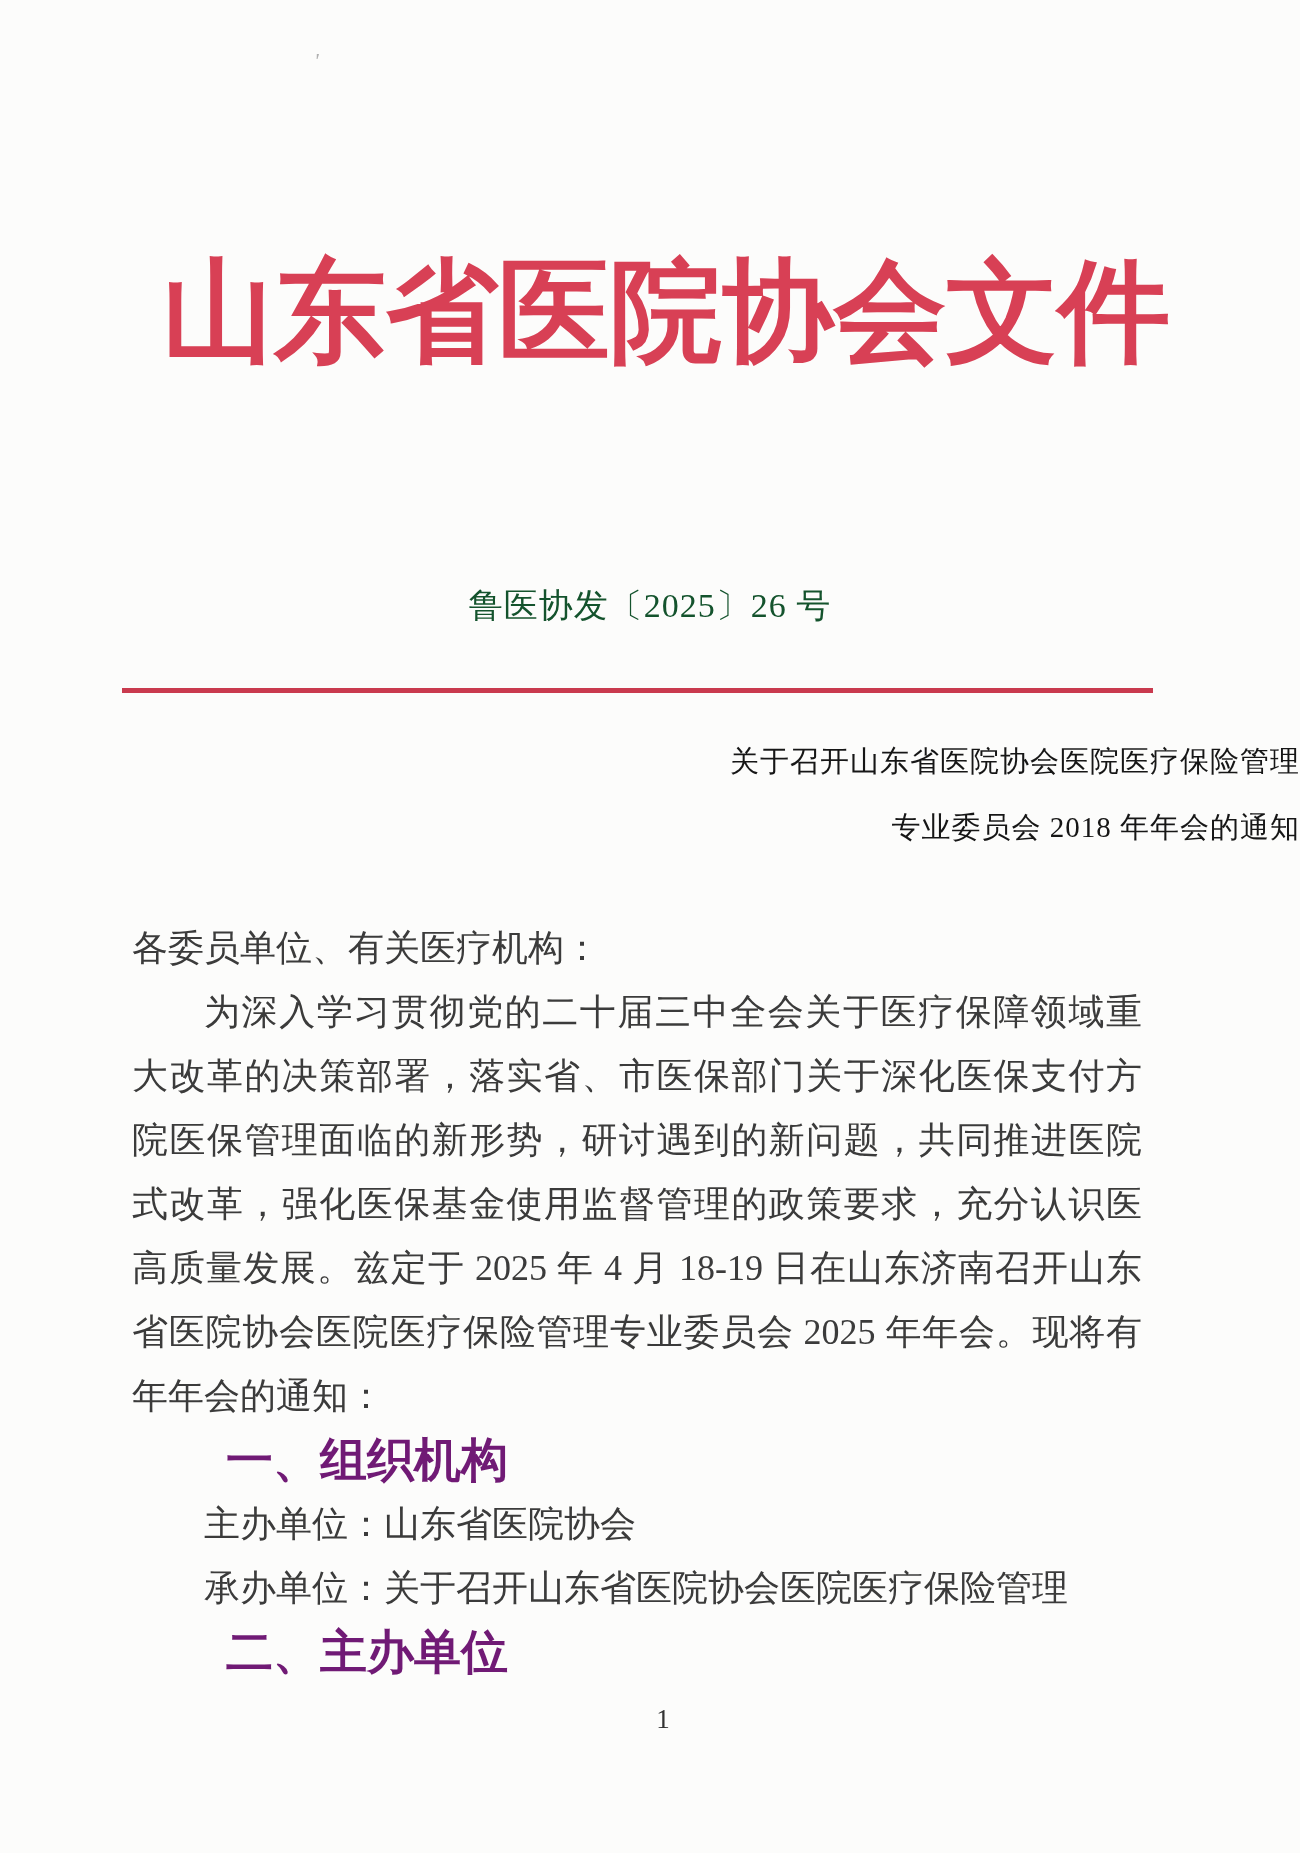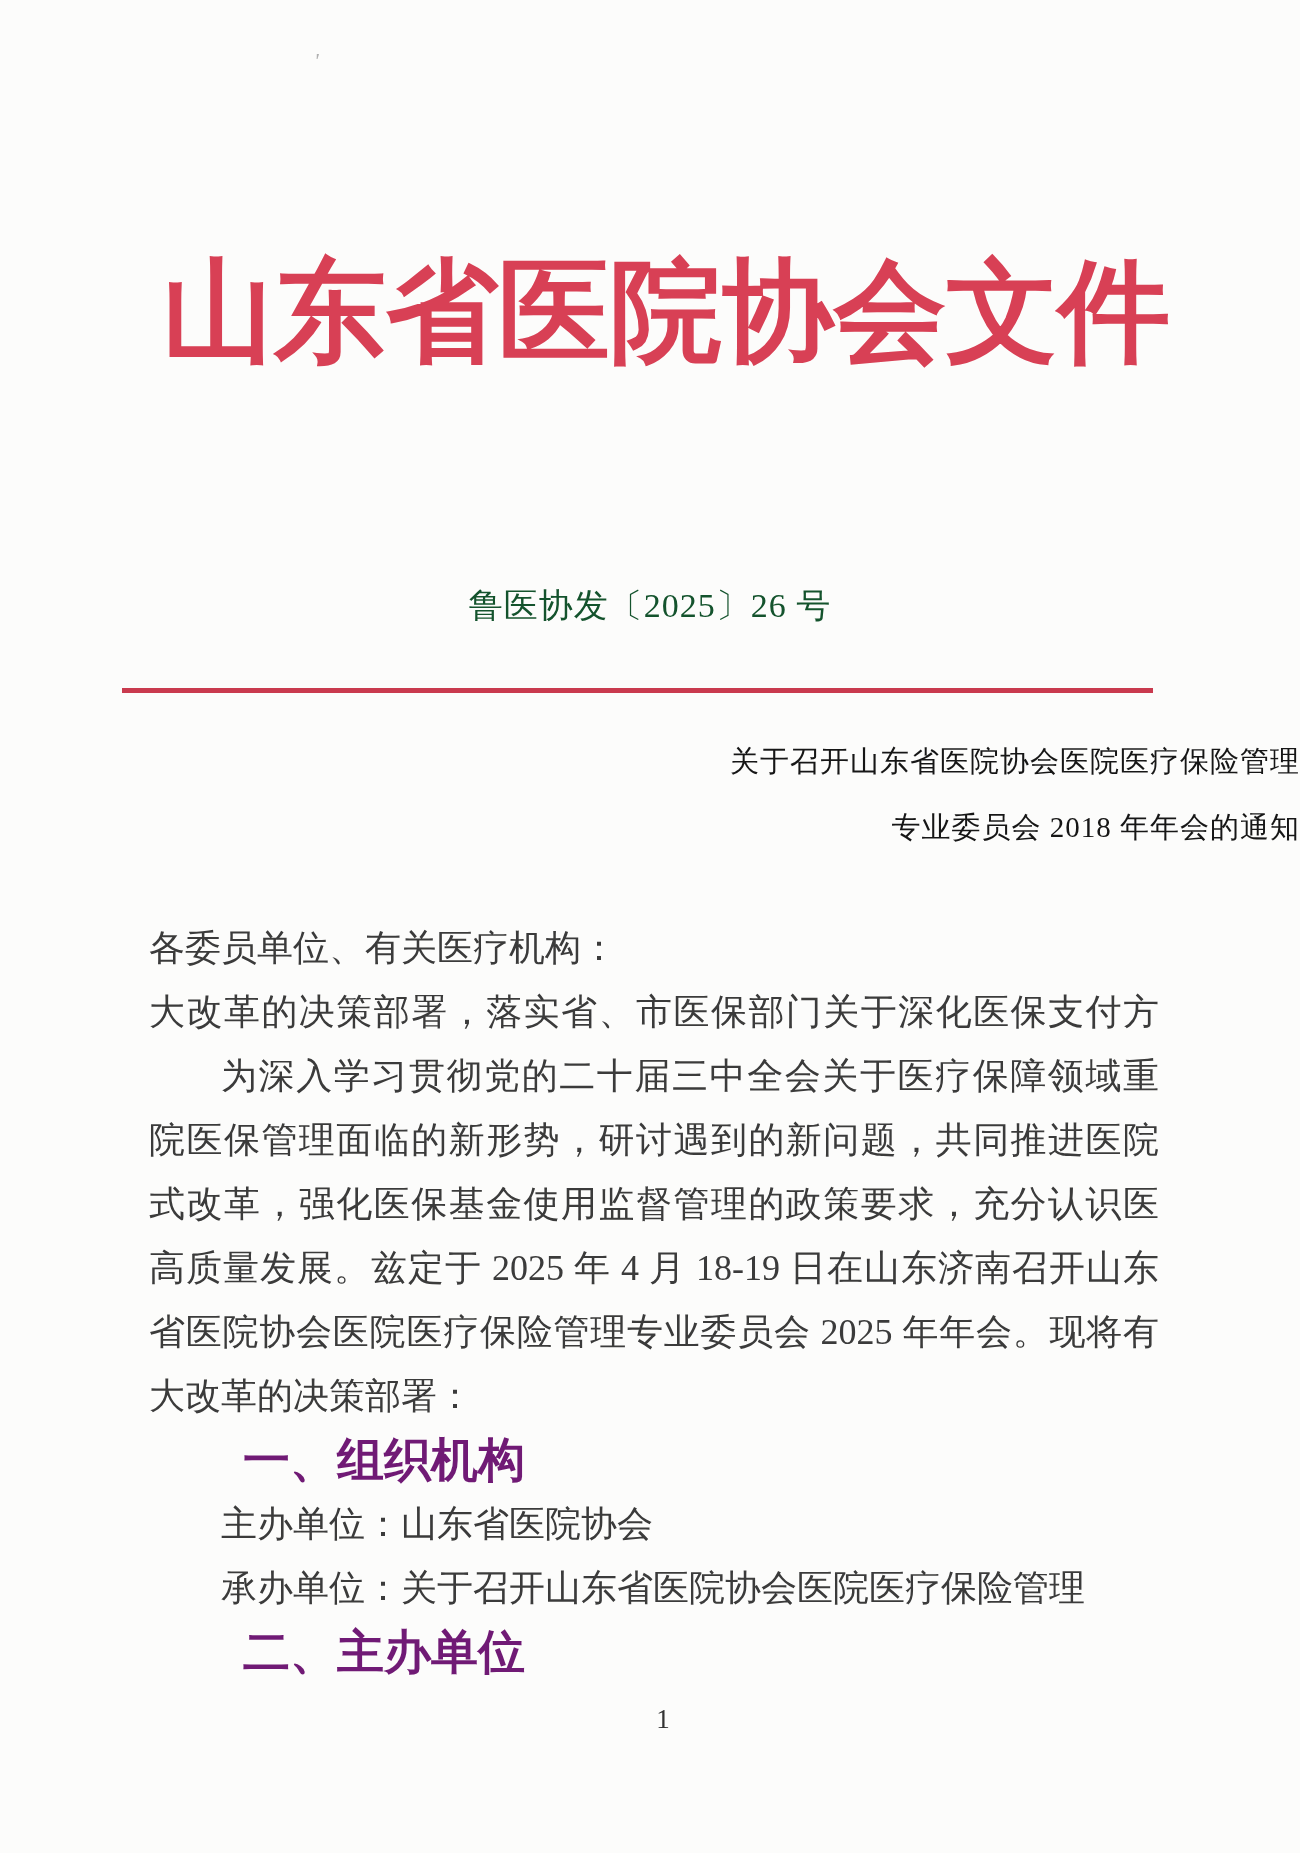--- a/index.html
+++ b/index.html
@@ -64,21 +64,21 @@
     text-align: right;
     font-size: 29px;
     line-height: 66px;
     font-weight: 400;
     color: var(--title-ink, #161616);
     letter-spacing: 1px;
   }
   .body-text {
     position: absolute;
     top: 916px;
-    left: 149px;
+    left: 132px;
     width: 1010px;
     font-size: 36px;
     line-height: 64px;
     color: var(--body-ink, #3b3b3b);
   }
   .body-text p, .body-text div {
     margin: 0;
     padding: 0;
   }
   .salutation {
@@ -129,27 +129,27 @@
   <div class="red-rule"></div>
 
   <div class="doc-title">
     <div>关于召开山东省医院协会医院医疗保险管理</div>
     <div>专业委员会 2018 年年会的通知</div>
   </div>
 
   <div class="body-text">
     <p class="salutation">各委员单位、有关医疗机构：</p>
 
+    <div class="para-line first">为深入学习贯彻党的二十届三中全会关于医疗保障领域重</div>
     <div class="para-line">大改革的决策部署，落实省、市医保部门关于深化医保支付方</div>
-    <div class="para-line first">为深入学习贯彻党的二十届三中全会关于医疗保障领域重</div>
     <div class="para-line">院医保管理面临的新形势，研讨遇到的新问题，共同推进医院</div>
     <div class="para-line">式改革，强化医保基金使用监督管理的政策要求，充分认识医</div>
     <div class="para-line">高质量发展。兹定于 2025 年 4 月 18-19 日在山东济南召开山东</div>
     <div class="para-line">省医院协会医院医疗保险管理专业委员会 2025 年年会。现将有</div>
-    <div class="para-line last">大改革的决策部署：</div>
+    <div class="para-line last">年年会的通知：</div>
 
     <p class="section-heading">一、组织机构</p>
 
     <p class="unit-line">主办单位：山东省医院协会</p>
 
     <p class="unit-line">承办单位：关于召开山东省医院协会医院医疗保险管理</p>
 
     <p class="section-heading">二、主办单位</p>
   </div>
 

